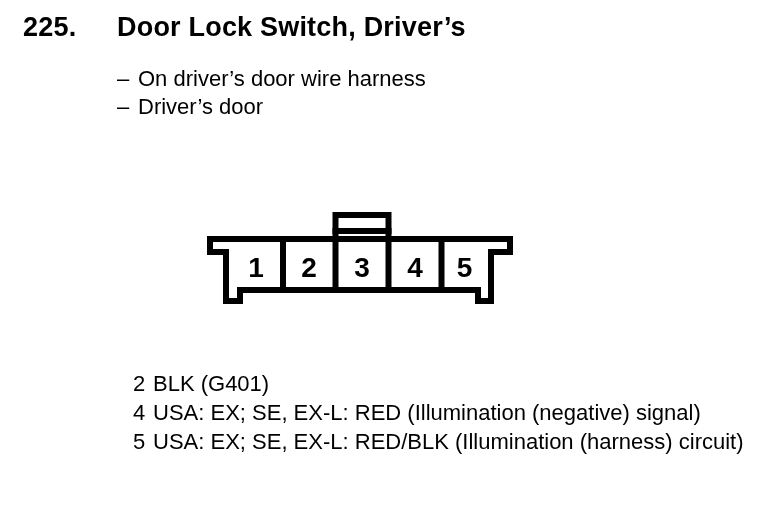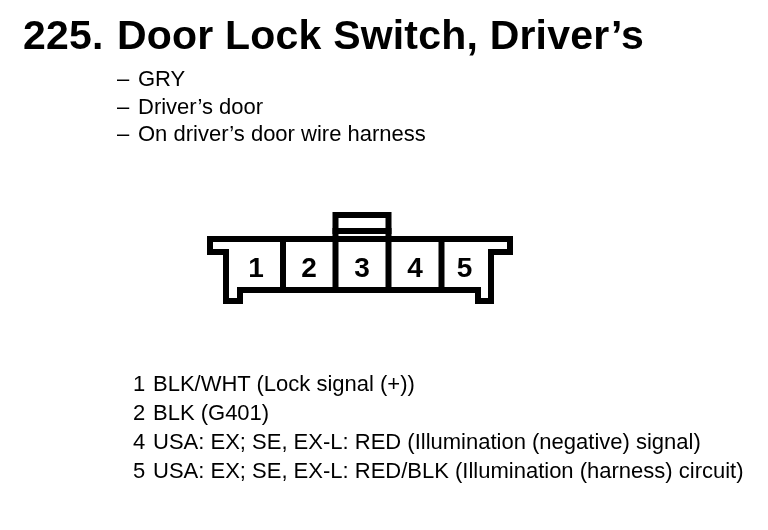--- a/index.html
+++ b/index.html
@@ -6,21 +6,21 @@
   body {
     width: 768px; height: 530px;
     position: relative;
     background: #ffffff;
     color: #000000;
     font-family: "Liberation Sans", sans-serif;
     overflow: hidden;
   }
   .title {
     position: absolute; left: 23px; top: 12px;
-    font-size: 41px; font-weight: bold;
+    font-size: 27px; font-weight: bold;
     letter-spacing: 0.2px; white-space: nowrap;
   }
   .title-num { display: inline-block; width: 94px; }
   .details {
     position: absolute; left: 117px; top: 65px;
     font-size: 22px; line-height: 27.5px;
   }
   .detail-row { white-space: nowrap; }
   .dash { display: inline-block; width: 21px; }
   .connector-svg {
@@ -45,27 +45,24 @@
 <body>
 
 <main>
 
   <header class="title">
     <span class="title-num">225.</span><span class="title-text">Door Lock Switch, Driver’s</span>
   </header>
 
   <section class="details">
     <div class="detail-row">
-      <span class="dash">–</span><span>GRY</span>
+      <span class="dash">–</span><span>On driver’s door wire harness</span>
     </div>
     <div class="detail-row">
       <span class="dash">–</span><span>Driver’s door</span>
-    </div>
-    <div class="detail-row">
-      <span class="dash">–</span><span>On driver’s door wire harness</span>
     </div>
   </section>
 
   <svg class="connector-svg" viewBox="192 202 330 110" xmlns="http://www.w3.org/2000/svg">
 
     <rect class="stroke filled" x="335.5" y="215" width="53" height="30"></rect>
     <line class="stroke" x1="332.5" y1="231" x2="391.5" y2="231"></line>
 
     <path class="stroke filled" d="M210,239 L510,239 L510,252 L491,252 L491,301 L478,301 L478,290 L240,290 L240,301 L226,301 L226,252 L210,252 Z"></path>
 
@@ -76,23 +73,20 @@
 
     <text x="256" y="277">1</text>
     <text x="309" y="277">2</text>
     <text x="362" y="277">3</text>
     <text x="415" y="277">4</text>
     <text x="464.5" y="277">5</text>
   </svg>
 
   <section class="pinout">
     <div class="pin-row">
-      <span class="pin-num">1</span><span>BLK/WHT (Lock signal (+))</span>
-    </div>
-    <div class="pin-row">
       <span class="pin-num">2</span><span>BLK (G401)</span>
     </div>
     <div class="pin-row">
       <span class="pin-num">4</span><span>USA: EX; SE, EX-L: RED (Illumination (negative) signal)</span>
     </div>
     <div class="pin-row">
       <span class="pin-num">5</span><span>USA: EX; SE, EX-L: RED/BLK (Illumination (harness) circuit)</span>
     </div>
   </section>
 

